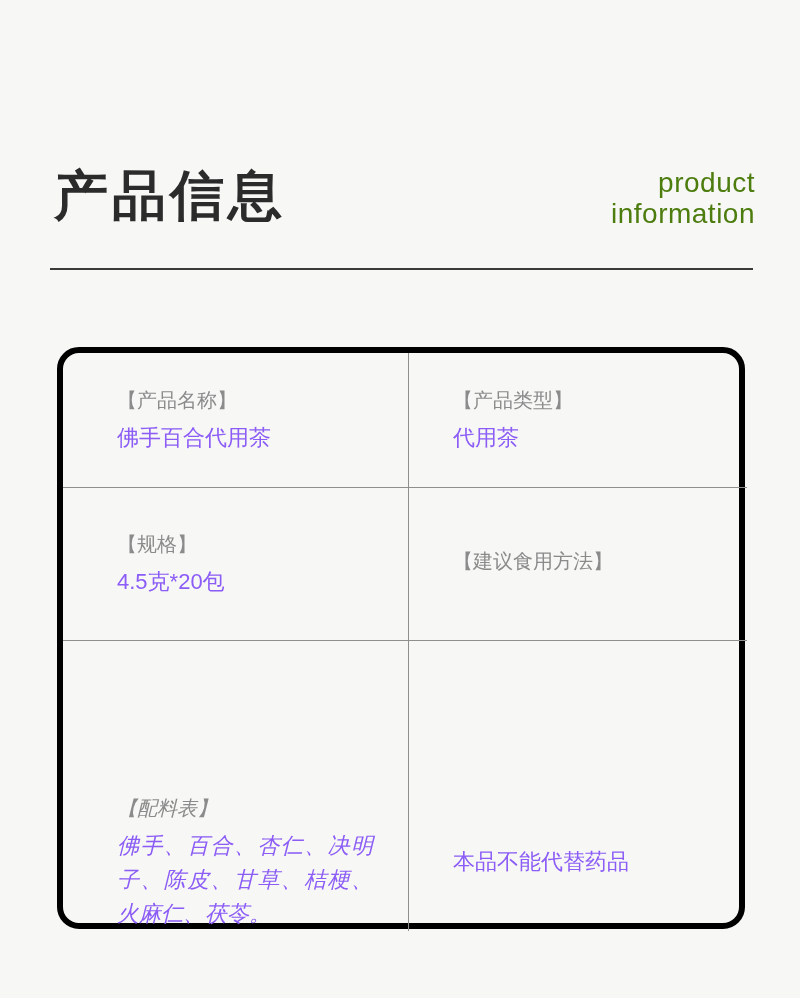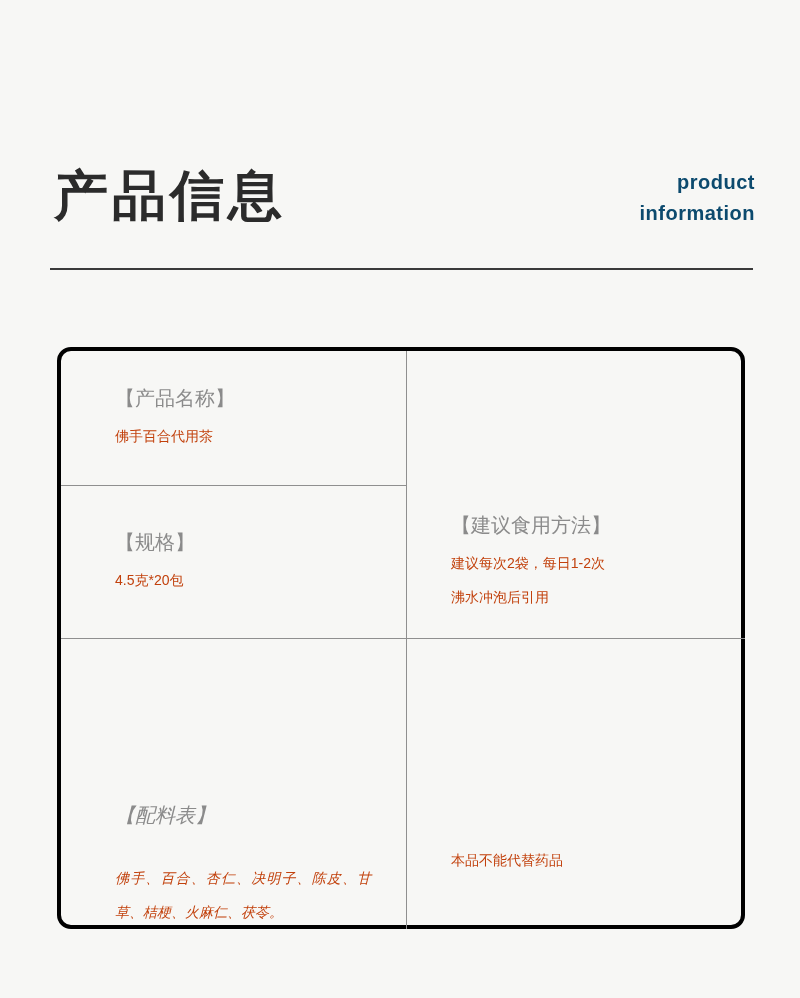--- a/index.html
+++ b/index.html
@@ -11,32 +11,32 @@
     overflow:hidden;
   }
   
   .page-title{
     position:absolute;left:54px;top:162px;
     font-size:54px;font-weight:900;color:#2b2b2b;
     letter-spacing:4px;line-height:66px;
   }
   .page-subtitle{
     position:absolute;right:45px;top:167px;
-    text-align:right;font-size:20px;color:#0c4a6e;
-    line-height:31px;font-weight:700;letter-spacing:0.5px;
+    text-align:right;font-size:28px;color:#4d7c0f;
+    line-height:31px;font-weight:400;letter-spacing:0.5px;
   }
   .title-rule{
     position:absolute;left:50px;top:268px;
     width:703px;height:2px;background:#3a3a3a;
   }
   
   .info-table{
     position:absolute;left:57px;top:347px;
     width:688px;height:582px;
-    border:4px solid #000000;border-radius:14px;
+    border:6px solid #000000;border-radius:22px;
     box-sizing:border-box;
     display:grid;
     grid-template-columns:346px 338px;
     grid-template-rows:135px 153px 151px 139px;
     background:transparent;
   }
   .cell{
     box-sizing:border-box;
     display:flex;flex-direction:column;justify-content:center;
   }
@@ -48,28 +48,27 @@
   .r2c1{grid-row:2;grid-column:1;}
   .r2c2{grid-row:2;grid-column:2;}
   .r34c1{grid-row:3/5;grid-column:1;justify-content:flex-end;padding-top:36px;font-style:italic;}
   .r3c2{grid-row:3;grid-column:2;}
   .r4c2{grid-row:4;grid-column:2;}
   .cell-label{
     font-size:20px;color:#8b8b8b;
     line-height:28px;margin-bottom:7px;
   }
   .cell-value{
-    font-size:14px;color:#c2410c;
+    font-size:22px;color:#8b5cf6;
     line-height:34px;white-space:pre-line;
   }
   .cell-value.justified{
     white-space:normal;
     text-align:justify;
     width:256px;
-    margin-top:25px;
   }
 </style>
 </head>
 <body>
 
 <div class="page-title">产品信息</div>
 
 <div class="page-subtitle">
   <div>product</div>
   <div>information</div>
@@ -77,30 +76,32 @@
 
 <div class="title-rule"></div>
 
 <div class="info-table">
 
   <div class="cell col1 line-bottom r1c1">
     <div class="cell-label">【产品名称】</div>
     <div class="cell-value">佛手百合代用茶</div>
   </div>
 
+  <div class="cell col2 line-bottom r1c2">
+    <div class="cell-label">【产品类型】</div>
+    <div class="cell-value">代用茶</div>
+  </div>
 
   <div class="cell col1 line-bottom r2c1">
     <div class="cell-label">【规格】</div>
     <div class="cell-value">4.5克*20包</div>
   </div>
 
   <div class="cell col2 line-bottom r2c2">
     <div class="cell-label">【建议食用方法】</div>
-    <div class="cell-value">建议每次2袋，每日1-2次
-沸水冲泡后引用</div>
   </div>
 
   <div class="cell col1 r34c1">
     <div class="cell-label">【配料表】</div>
     <div class="cell-value justified">佛手、百合、杏仁、决明子、陈皮、甘草、桔梗、火麻仁、茯苓。</div>
   </div>
 
 
   <div class="cell col2 r4c2">
     <div class="cell-value">本品不能代替药品</div>

